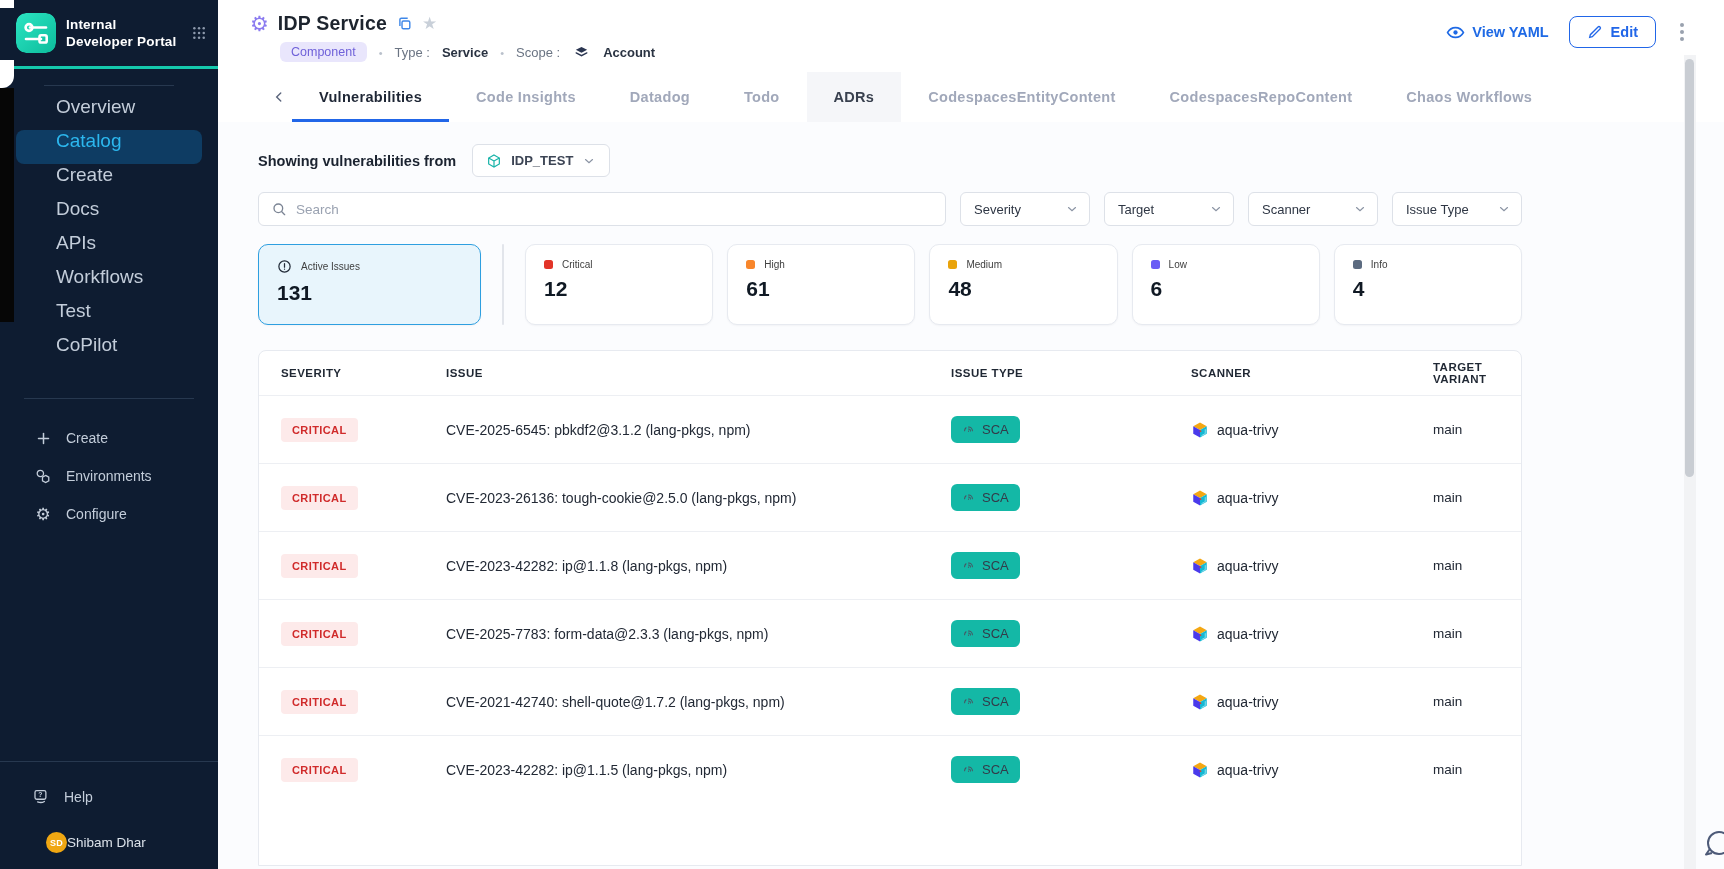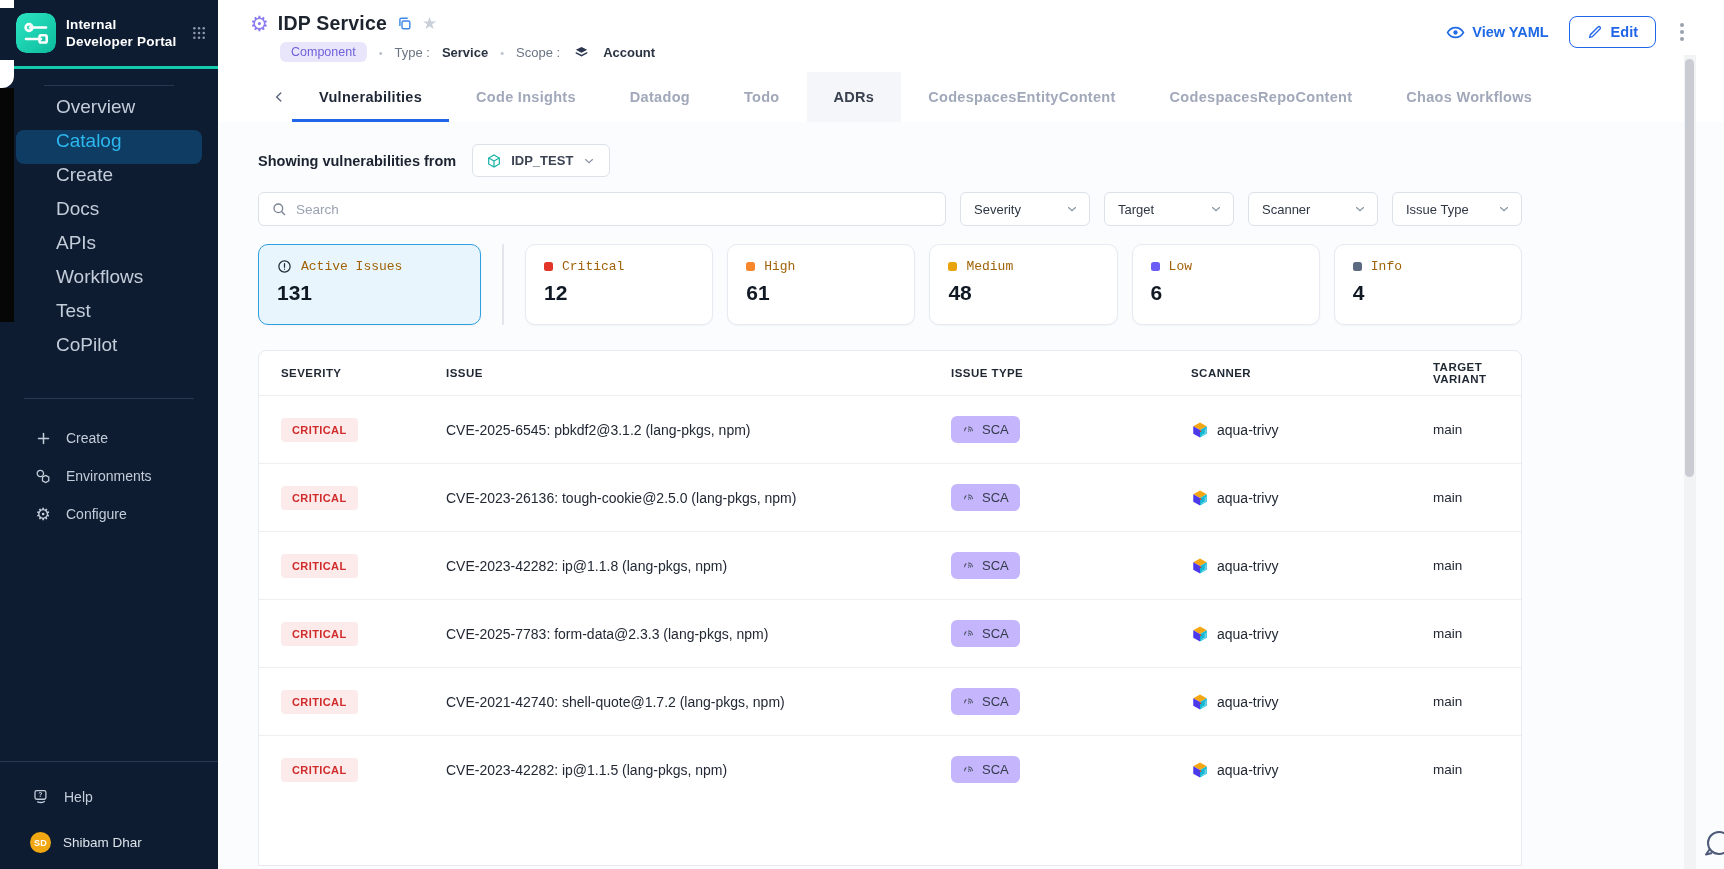--- a/index.html
+++ b/index.html
@@ -17,21 +17,21 @@
   .side-nav { display:flex; flex-direction:column; }
   .nav-item { display:flex; align-items:flex-start; height:34px; margin:0 16px; padding-left:40px; border-radius:8px; color:#c3cdda; font-size:19px; cursor:pointer; text-decoration:none; }
   .nav-item.active { background:#0e3c63; color:#2cb7ee; }
   .rule2 { border-top:1px solid #27384f; margin:30px 24px 20px 24px; }
   .side-action { display:flex; align-items:center; gap:14px; height:38px; padding-left:34px; color:#c3cdda; font-size:14px; cursor:pointer; }
   .side-action .a-ic { width:18px; height:18px; display:flex; align-items:center; justify-content:center; }
   .gear-glyph { font-size:17px; color:#c3cdda; line-height:1; }
   .side-bottom { margin-top:auto; }
   .rule3 { border-top:1px solid #27384f; }
   .help-row { display:flex; align-items:center; gap:14px; padding:26px 0 0 32px; color:#c3cdda; font-size:14px; cursor:pointer; }
-  .user-row { display:flex; align-items:center; gap:12px; padding:26px 0 16px 30px; cursor:pointer; }
+  .user-row { display:flex; align-items:center; gap:0; padding:26px 0 16px 30px; cursor:pointer;margin-left:16px; }
   .avatar { width:21px; height:21px; border-radius:50%; background:#f0a712; color:#fff; font-size:9px; font-weight:bold; display:flex; align-items:center; justify-content:center; letter-spacing:.3px; }
   .user-name { color:#dbe2ea; font-size:13.5px; }
 
   
   .edge-top-white { position:absolute; left:0; top:0; width:14px; height:8px; background:#fff; z-index:3; }
   .edge-notch { position:absolute; left:0; top:60px; width:14px; height:28px; background:#fff; border-radius:0 0 12px 0; z-index:4; }
   .edge-black { position:absolute; left:0; top:88px; width:14px; height:234px; background:#060606; z-index:4; }
 
   
   .main { flex:1; display:flex; flex-direction:column; background:#fff; min-width:0; }
@@ -70,36 +70,36 @@
   .filters-row { display:flex; align-items:center; gap:14px; margin-top:15px; }
   .searchbox { flex:1; display:flex; align-items:center; gap:9px; height:34px; background:#fff; border:1px solid #dde1e8; border-radius:6px; padding:0 12px; }
   .searchbox input { border:none; outline:none; flex:1; font-size:13.5px; color:#333; background:transparent; font-family:inherit; }
   .searchbox input::placeholder { color:#9aa2b1; }
   .fselect { width:130px; height:34px; background:#fff; border:1px solid #dde1e8; border-radius:6px; display:flex; align-items:center; justify-content:space-between; padding:0 10px 0 13px; font-size:13px; color:#2e3644; cursor:pointer; }
 
   
   .stats { display:flex; align-items:stretch; margin-top:18px; height:81px; }
   .card { background:#fff; border:1px solid #e7eaf0; border-radius:10px; padding:14px 18px; box-shadow:0 1px 2px rgba(20,30,60,.04); cursor:pointer; }
   .card-active { width:223px; background:#e8f5fc; border:1.6px solid #2e9fe0; }
-  .card-top { display:flex; align-items:center; gap:9px; font-size:13px; color:#a16207;font-family:Liberation Mono, monospace; }
+  .card-top { display:flex; align-items:center; gap:9px; font-size:10px; color:#404040; }
   .card-num { font-size:21px; font-weight:bold; color:#101924; margin-top:7px; }
   .stats-divider { width:2px; background:#e2e5eb; margin:0 21px; border-radius:1px; }
   .sev-cards { display:flex; flex:1; gap:14px; }
   .sev-cards .card { flex:1; }
   .dot { width:9px; height:9px; border-radius:2.5px; display:inline-block; }
 
   
   .vtable { margin-top:25px; background:#fff; border:1px solid #e7eaf0; border-radius:8px 8px 0 0; min-height:516px; overflow:hidden; }
   .cols { display:grid; grid-template-columns:165px 505px 240px 242px 1fr; align-items:center; padding-left:22px; }
   .thead { height:44px; }
   .th { font-size:11.5px; font-weight:bold; color:#1f2733; letter-spacing:.45px; }
   .tr { height:68px; border-top:1px solid #edeff3; cursor:pointer; }
   .sev-badge { background:#fdeaea; color:#d02b2b; font-size:11px; font-weight:bold; letter-spacing:.4px; padding:6px 11px; border-radius:4px; display:inline-block; }
   .td-issue { font-size:14px; color:#222935; }
-  .chip { display:inline-flex; align-items:center; gap:7px; background:#c4b5fd; border-radius:6px; padding:6px 11px; font-size:13px; color:#333b49; }
+  .chip { display:inline-flex; align-items:center; gap:7px; background:#14b8a6; border-radius:6px; padding:6px 11px; font-size:13px; color:#333b49; }
   .td-scanner { display:flex; align-items:center; gap:8px; font-size:14px; color:#222935; }
   .td-variant { font-size:13.5px; color:#222935; }
 
   
   .vscroll-track { position:absolute; left:1684px; top:55px; width:12px; bottom:0; background:#f2f3f5; z-index:5; }
   .vscroll-thumb { position:absolute; left:1px; top:4px; width:9px; height:418px; background:#c9cdd3; border-radius:5px; }
   .float-help { position:absolute; right:-11px; top:827px; width:36px; height:36px; z-index:6; }
 </style>
 </head>
 <body>

